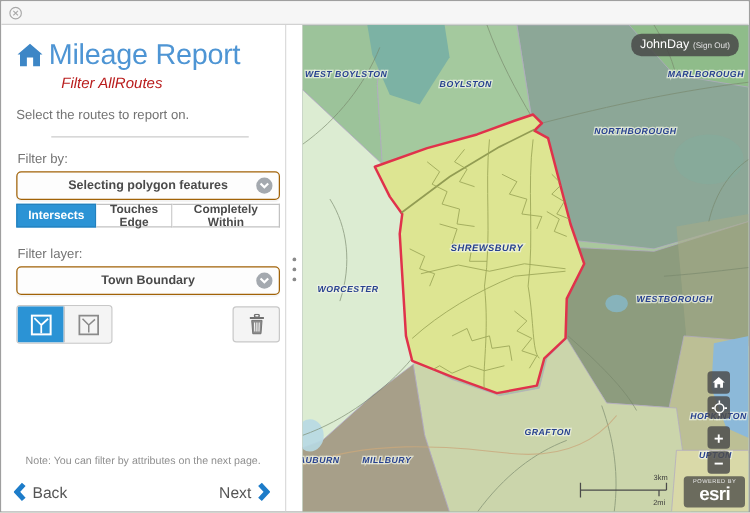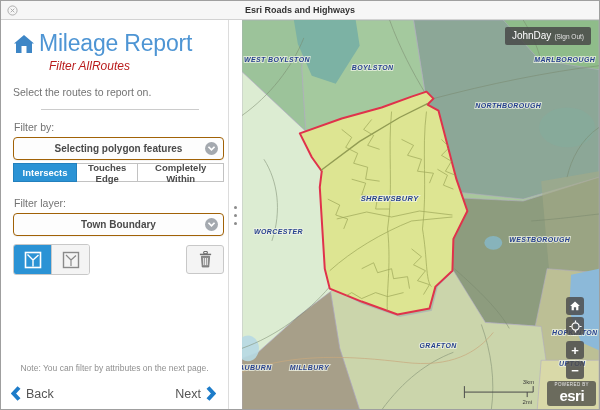--- a/index.html
+++ b/index.html
@@ -44,21 +44,21 @@
     background:#f4f4f4;cursor:pointer;}
   .icon-btn.selected{background:#2b93d5;}
   .icon-btn + .icon-btn{border-left:1px solid #c8c8c8;}
   .trash-btn{margin-left:auto;width:38px;height:29px;border:1px solid #c8c8c8;border-radius:3px;
     background:#f4f4f4;display:flex;align-items:center;justify-content:center;box-sizing:border-box;cursor:pointer;}
   .note{position:absolute;bottom:37px;left:0;right:0;text-align:center;font-size:8.5px;color:#8f8f8f;}
   .footer{position:absolute;bottom:9px;left:10px;right:12px;display:flex;justify-content:space-between;}
   .nav{display:flex;align-items:flex-end;gap:5px;font-size:12.5px;color:#555;cursor:pointer;}
   
   .user-btn{position:absolute;top:7px;right:8px;height:18px;background:rgba(72,72,72,.84);
-    border-radius:2px;color:#fff;display:flex;align-items:baseline;padding:0 7px;gap:3px;cursor:pointer;}
+    border-radius:8px;color:#fff;display:flex;align-items:baseline;padding:0 7px;gap:3px;cursor:pointer;}
   .user-name{font-size:10px;line-height:18px;}
   .sign-out{font-size:6.5px;color:#e3e3e3;}
   .ctrls{position:absolute;right:15px;top:277px;display:flex;flex-direction:column;gap:2px;}
   .ctrl-btn{width:18px;height:18px;border-radius:3px;background:rgba(77,77,77,.85);color:#fff;
     display:flex;align-items:center;justify-content:center;font-size:13px;font-weight:bold;cursor:pointer;}
   .ctrl-btn.zoom-in{margin-top:4px;}
   .esri-logo{position:absolute;right:3px;bottom:4px;background:rgba(64,64,64,.72);border-radius:3px;
     padding:2px 7px 3px;color:#fff;text-align:center;line-height:1;}
   .powered{font-size:4.5px;letter-spacing:.4px;color:#e8e8e8;}
   .brand{font-size:15px;font-weight:bold;letter-spacing:-.5px;margin-top:1px;}
@@ -68,21 +68,20 @@
 
 <div class="window">
 
   <div class="titlebar">
     <span class="close-btn">
       <svg viewBox="0 0 12 12" width="11" height="11">
           <circle cx="6" cy="6" r="5" fill="none" stroke="#a8a8a8" stroke-width="1"></circle>
           <path d="M4 4 L8 8 M8 4 L4 8" stroke="#a8a8a8" stroke-width="1"></path>
         </svg>
     </span>
-    <span class="app-title">Esri Roads and Highways</span>
   </div>
 
   <div class="content">
 
     <div class="panel">
       <div class="p-header">
         <span class="home-icon">
           <svg viewBox="0 0 22 20" width="22" height="20">
               <path d="M11 1 L21 9.5 L19 9.5 L19 19 L13.5 19 L13.5 12 L8.5 12 L8.5 19 L3 19 L3 9.5 L1 9.5 Z" fill="#3d86c6"></path>
             </svg>

